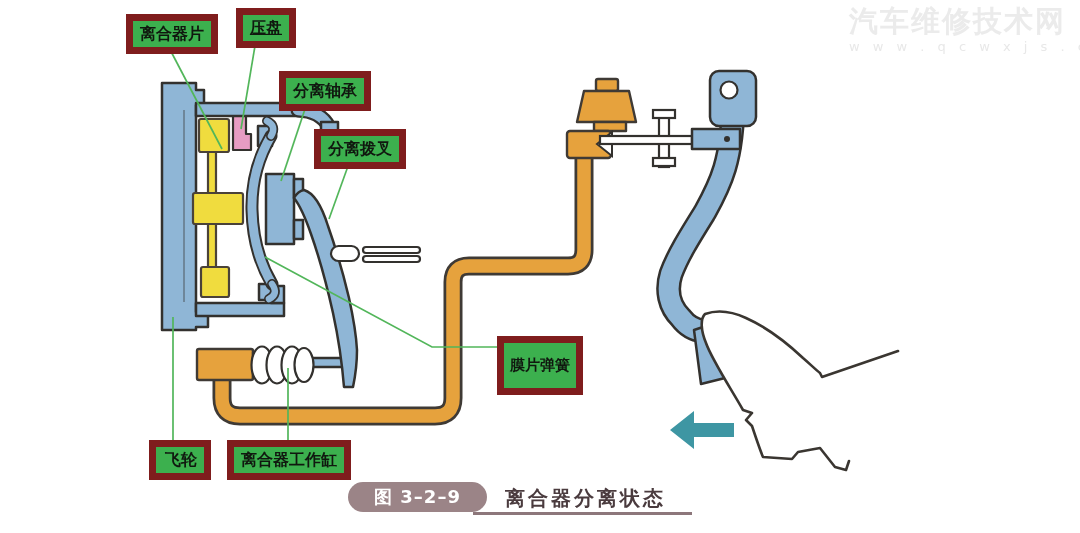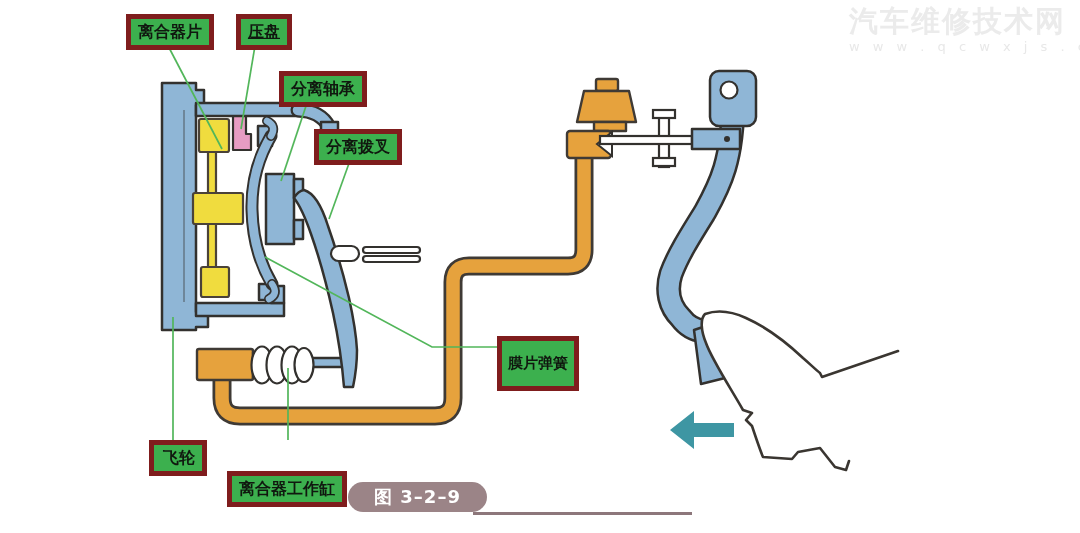--- a/index.html
+++ b/index.html
@@ -7,21 +7,21 @@
   .stage{position:relative;width:1080px;height:533px;background:#fff;overflow:hidden;}
   .stage svg{position:absolute;left:0;top:0;}
   
   .blue{fill:#8fb6d6;stroke:#33312e;stroke-width:2.5;stroke-linejoin:round;}
   .yellow{fill:#f0dc3e;stroke:#4a4238;stroke-width:2.2;stroke-linejoin:round;}
   .pink{fill:#e79cc3;stroke:#33312e;stroke-width:2.2;stroke-linejoin:round;}
   .orange{fill:#e6a23d;stroke:#3f3a35;stroke-width:2.4;stroke-linejoin:round;}
   .white-part{fill:#ffffff;stroke:#33312e;stroke-width:2.2;}
   .leader{fill:none;stroke:#52b65a;stroke-width:1.7;}
   
-  .lbl{position:absolute;background:#3cb04e;border:5px solid #7f1d1d;color:#10180f;
+  .lbl{position:absolute;background:#3cb04e;border:7px solid #7f1d1d;color:#10180f;
        font-size:16px;font-weight:700;line-height:1.25;padding:3px 7px;white-space:nowrap;z-index:5;}
   .lbl.small{font-size:15px;padding:13px 6px;}
   
   .cap-pill{position:absolute;left:348px;top:482px;width:139px;height:30px;z-index:5;
        background:#9b8487;border-radius:16px;color:#fff;font-weight:700;font-size:18px;
        display:flex;align-items:center;justify-content:center;letter-spacing:1px;}
   .cap-title{position:absolute;left:505px;top:485px;font-size:20px;font-weight:700;
        color:#4a3b3e;letter-spacing:3px;z-index:5;white-space:nowrap;}
   .cap-underline{position:absolute;left:473px;top:512px;width:219px;height:3px;background:#8d777b;z-index:4;}
   
@@ -138,23 +138,24 @@
       <path class="leader" d="M256,40 L241,129"></path>
       <path class="leader" d="M309,97 L281,181"></path>
       <path class="leader" d="M352,155 L329,219"></path>
       <path class="leader" d="M265,257 L432,347 L498,347"></path>
       <path class="leader" d="M173,440 L173,317"></path>
       <path class="leader" d="M288,440 L288,368"></path>
     </g>
   </svg>
 
   <div class="lbl" style="left:126px;top:14px;">离合器片</div>
-  <div class="lbl" style="left:236px;top:14px;text-decoration:underline;">压盘</div>
+  <div class="lbl" style="left:236px;top:8px;text-decoration:underline;">压盘</div>
   <div class="lbl" style="left:279px;top:71px;text-align:center;">分离轴承</div>
   <div class="lbl" style="left:314px;top:129px;text-align:right;">分离拨叉</div>
   <div class="lbl small" style="left:497px;top:336px;">膜片弹簧</div>
   <div class="lbl" style="left:149px;top:440px;padding-left:9px;">飞轮</div>
-  <div class="lbl" style="left:227px;top:440px;margin-top:31px;">离合器工作缸</div>
+  <div class="lbl" style="left:227px;top:440px;">离合器工作缸</div>
 
   <div class="cap-underline"></div>
   <div class="cap-pill">图 3–2–9</div>
+  <div class="cap-title">离合器分离状态</div>
 
 </div>
 
 </body></html>

